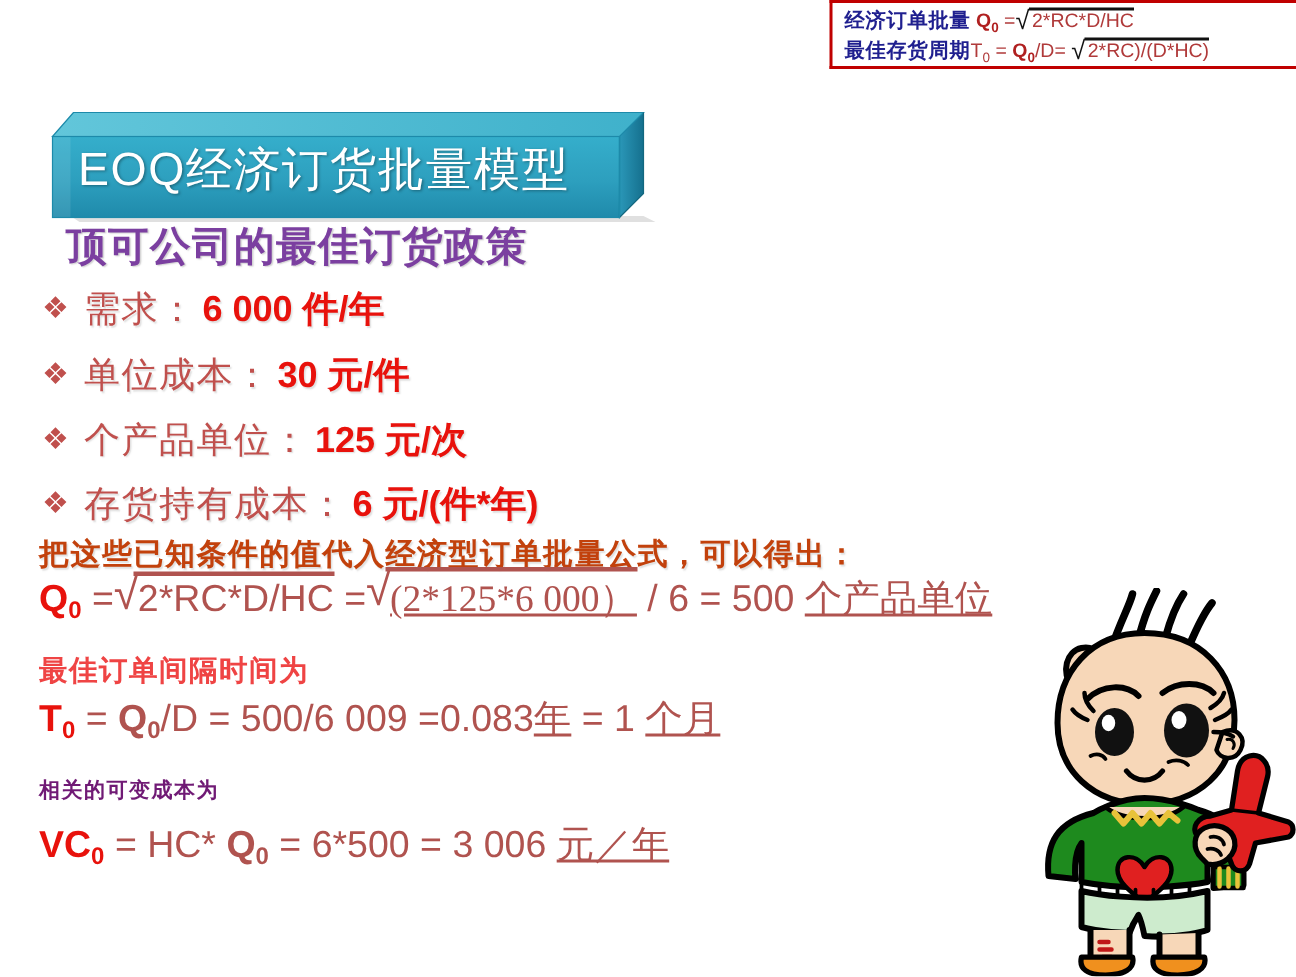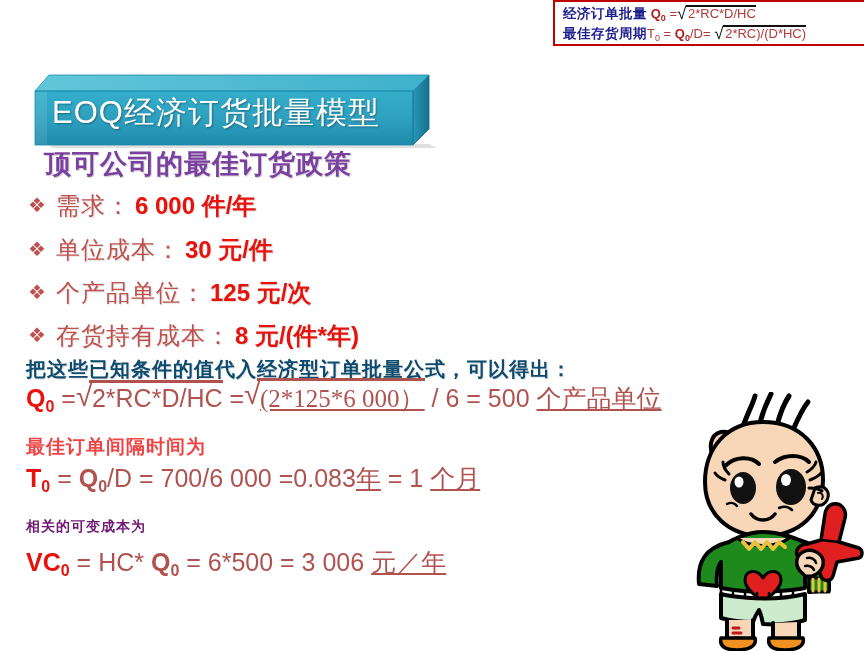--- a/index.html
+++ b/index.html
@@ -72,21 +72,21 @@
     text-shadow:1px 1px 1px rgba(150,150,150,.3);
   }
   #bullet-0{top:190px;}
   #bullet-1{top:234px;}
   #bullet-2{top:277px;}
   #bullet-3{top:320px;}
 
   
   .body-line{position:absolute;left:26px;white-space:nowrap;}
   #lead-line{
-    top:356px;color:#0c4a6e;font-size:20px;font-weight:bold;letter-spacing:1px;
+    top:356px;color:#c2410c;font-size:20px;font-weight:bold;letter-spacing:1px;
     text-shadow:1px 1px 1px rgba(150,150,150,.3);
   }
   .eq-line{
     font-family:"Liberation Sans","DejaVu Sans",sans-serif;
     font-size:25px;color:#B0534F;white-space:nowrap;
   }
   .eq-sym{color:#E8120C;font-weight:bold;}
   .eq-b{font-weight:bold;color:#B0534F;}
   .eq-cn{font-family:"Liberation Serif","DejaVu Serif",serif;color:#B0534F;text-decoration:underline;}
   .sub2{font-size:16px;vertical-align:-5px;}
@@ -167,32 +167,32 @@
   <div class="bullet-row" id="bullet-0">
     <span class="bullet-mark">❖</span><span class="b-label">需求：</span><span class="b-value">6 000 件/年</span>
   </div>
   <div class="bullet-row" id="bullet-1">
     <span class="bullet-mark">❖</span><span class="b-label">单位成本：</span><span class="b-value">30 元/件</span>
   </div>
   <div class="bullet-row" id="bullet-2">
     <span class="bullet-mark">❖</span><span class="b-label">个产品单位：</span><span class="b-value">125 元/次</span>
   </div>
   <div class="bullet-row" id="bullet-3">
-    <span class="bullet-mark">❖</span><span class="b-label">存货持有成本：</span><span class="b-value">8 元/(件*年)</span>
+    <span class="bullet-mark">❖</span><span class="b-label">存货持有成本：</span><span class="b-value">6 元/(件*年)</span>
   </div>
 
   <div class="body-line" id="lead-line">把这些已知条件的值代入经济型订单批量公式，可以得出：</div>
 
   <div class="body-line eq-line" id="q0-line">
     <span class="eq-sym">Q</span><span class="eq-sym sub2">0</span><span> =</span><span class="radical"><span class="glyph">√</span><span class="overbar"></span><span class="content">2*RC*D/HC</span></span><span> =</span><span class="radical"><span class="glyph">√</span><span class="overbar"></span><span class="content eq-cn">(2*125*6 000）</span></span><span> / 6 = 500 </span><span class="eq-cn">个产品单位</span>
   </div>
 
   <div class="body-line" id="t0-head">最佳订单间隔时间为</div>
   <div class="body-line eq-line" id="t0-line">
-    <span class="eq-sym">T</span><span class="eq-sym sub2">0</span><span> = </span><span class="eq-b">Q</span><span class="eq-b sub2">0</span><span>/D = 700/6 000 =0.083</span><span class="eq-cn">年</span><span> = 1 </span><span class="eq-cn">个月</span>
+    <span class="eq-sym">T</span><span class="eq-sym sub2">0</span><span> = </span><span class="eq-b">Q</span><span class="eq-b sub2">0</span><span>/D = 500/6 009 =0.083</span><span class="eq-cn">年</span><span> = 1 </span><span class="eq-cn">个月</span>
   </div>
 
   <div class="body-line" id="vc-head">相关的可变成本为</div>
   <div class="body-line eq-line" id="vc-line">
     <span class="eq-sym">VC</span><span class="eq-sym sub2">0</span><span> =  HC* </span><span class="eq-b">Q</span><span class="eq-b sub2">0</span><span> = 6*500 = 3 006  </span><span class="eq-cn">元／年</span>
   </div>
 
   <div id="baby-figure">
     <svg width="201" height="259" viewBox="0 0 201 259" xmlns="http://www.w3.org/2000/svg">
       <g stroke="#000000" stroke-width="4" stroke-linecap="round" stroke-linejoin="round">

